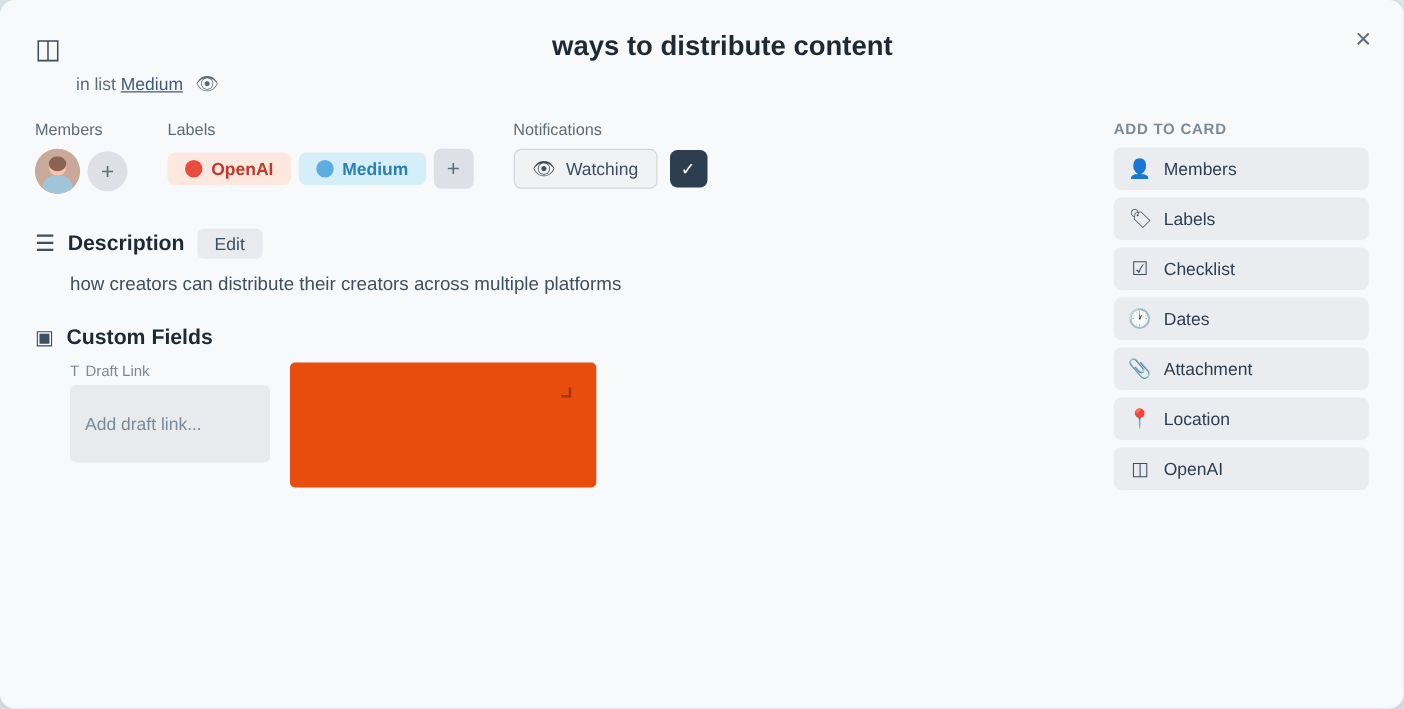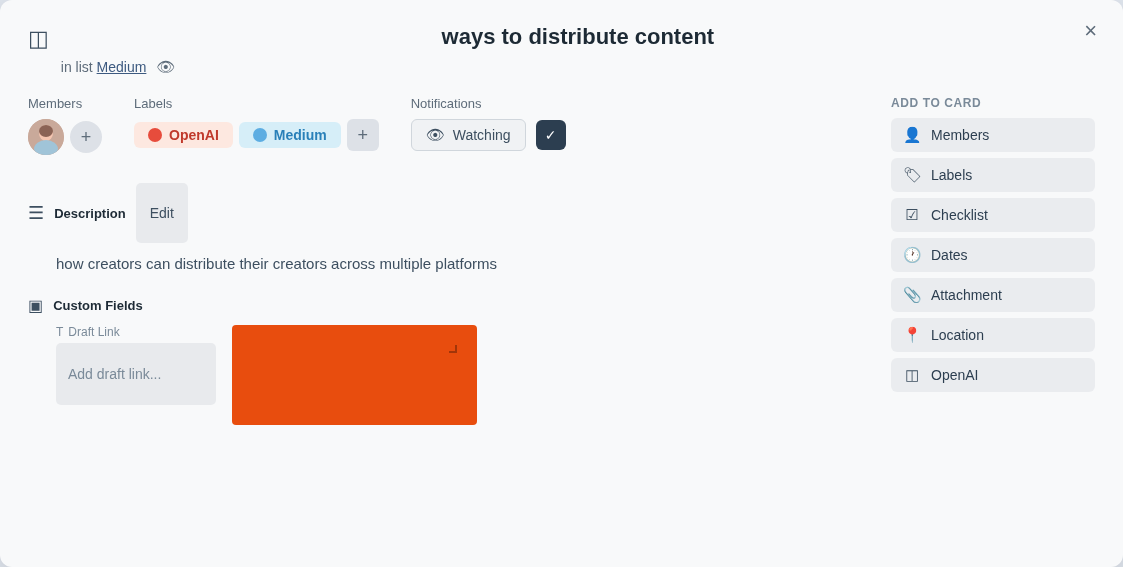--- a/index.html
+++ b/index.html
@@ -199,26 +199,26 @@
       display: flex;
       align-items: center;
       gap: 10px;
       margin-bottom: 10px;
     }
     .section-icon {
       font-size: 18px;
       color: #3d4f60;
     }
     .section-title {
-      font-size: 13px;
+      font-size: 17px;
       font-weight: 700;
       color: #1d2a35;
     }
     .edit-btn {
-      padding: 22px 14px;
+      padding: 4px 14px;
       background: #e8eaed;
       border: none;
       border-radius: 5px;
       font-size: 14px;
       color: #3d4f60;
       cursor: pointer;
       font-weight: 500;
     }
     .description-text {
       font-size: 15px;

